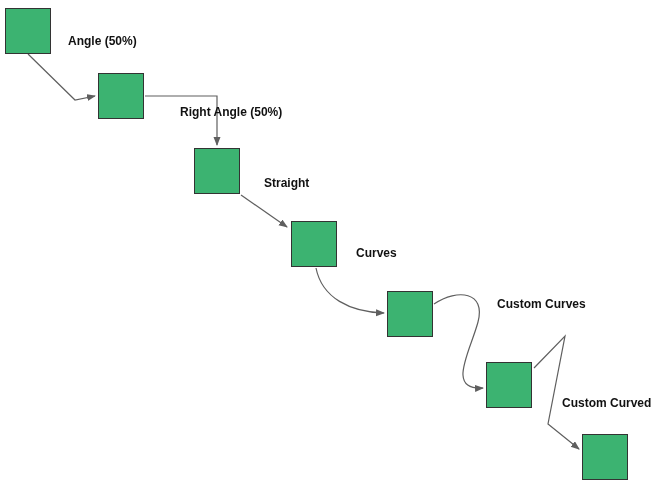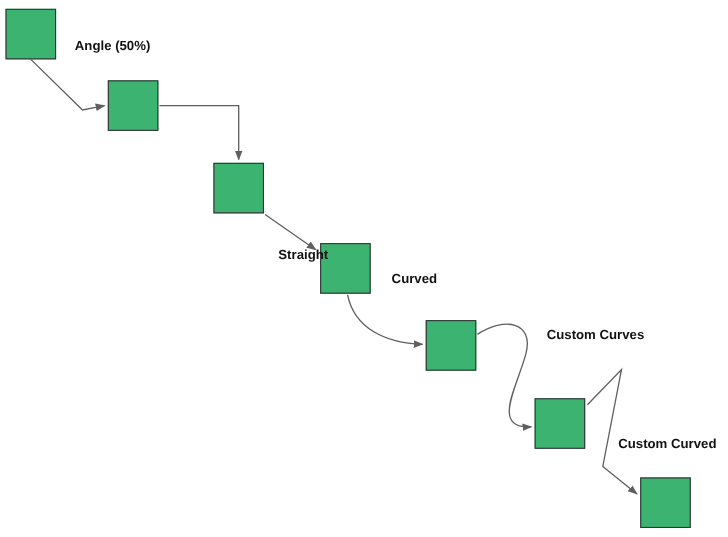--- a/index.html
+++ b/index.html
@@ -63,18 +63,19 @@
 
   <div class="node" style="left:5px;   top:8px;"></div>
   <div class="node" style="left:98px;  top:73px;"></div>
   <div class="node" style="left:194px; top:148px;"></div>
   <div class="node" style="left:291px; top:221px;"></div>
   <div class="node" style="left:387px; top:291px;"></div>
   <div class="node" style="left:486px; top:362px;"></div>
   <div class="node" style="left:582px; top:434px;"></div>
 
   <div class="conn-label" style="left:68px;  top:34px;">Angle (50%)</div>
-  <div class="conn-label" style="left:253px; top:176px;margin-top:48px;">Straight</div>
-  <div class="conn-label" style="left:356px; top:246px;">Curved</div>
+  <div class="conn-label" style="left:180px; top:105px;">Right Angle (50%)</div>
+  <div class="conn-label" style="left:264px; top:176px;">Straight</div>
+  <div class="conn-label" style="left:356px; top:246px;">Curves</div>
   <div class="conn-label" style="left:497px; top:297px;">Custom Curves</div>
   <div class="conn-label" style="left:562px; top:396px;">Custom Curved</div>
 
 </div>
 
 </body></html>

